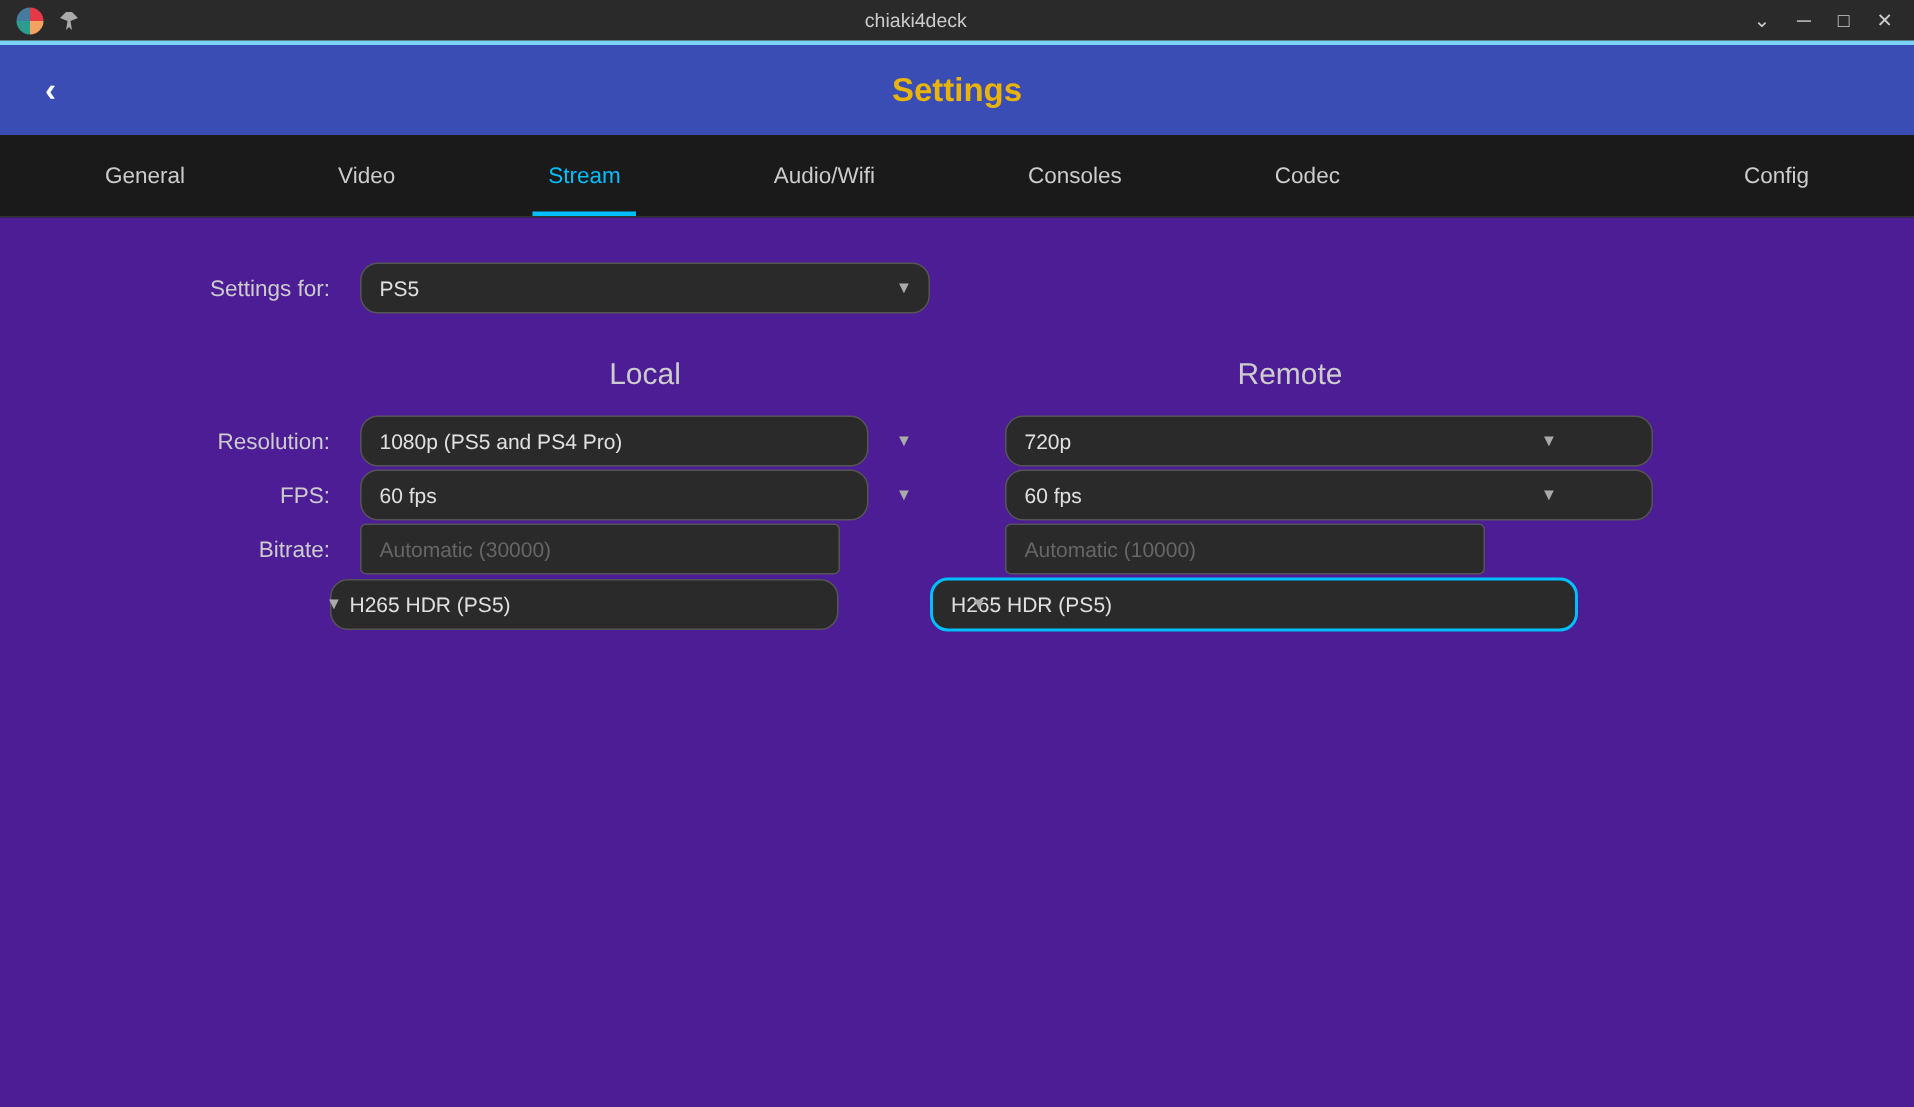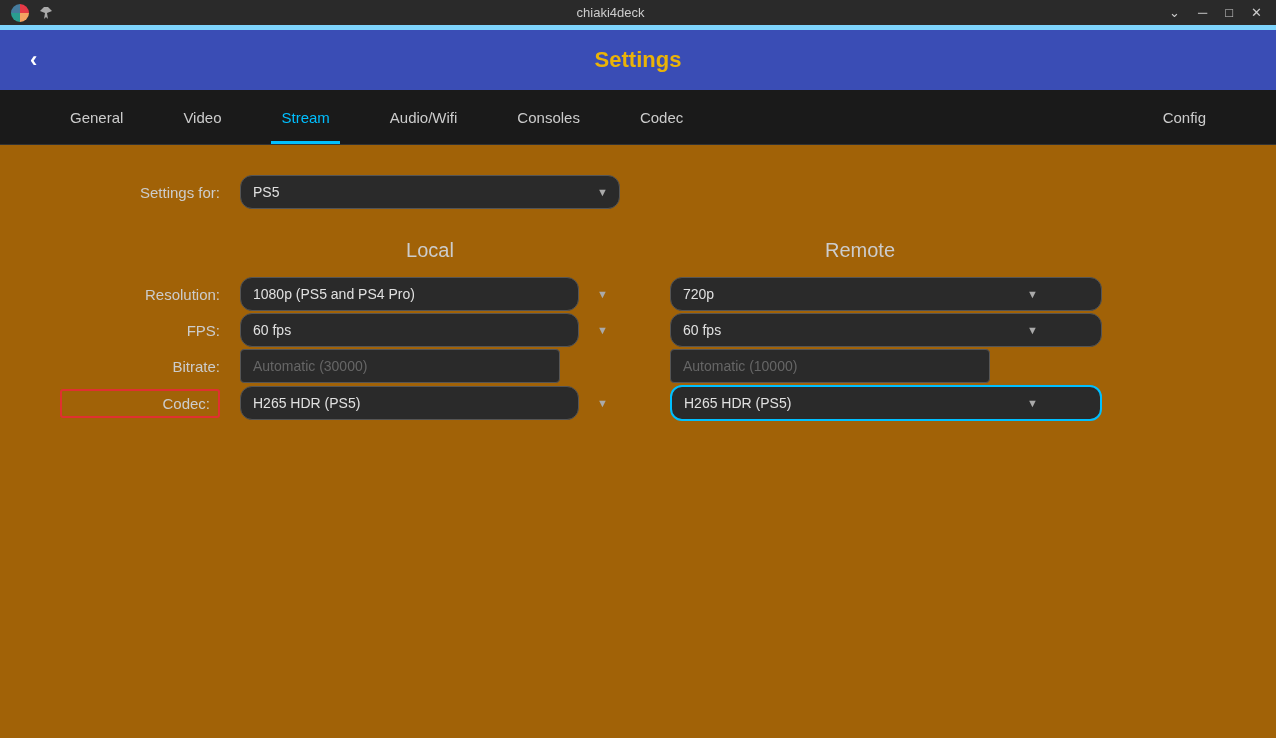--- a/index.html
+++ b/index.html
@@ -15,21 +15,21 @@
     }
 
     
     .title-bar {
       background: #2a2a2a;
       height: 30px;
       display: flex;
       align-items: center;
       justify-content: space-between;
       padding: 0 10px;
-      border-bottom: 5px solid #7dd3fc;
+      border-bottom: 3px solid #7dd3fc;
     }
 
     .title-bar-icons {
       display: flex;
       align-items: center;
       gap: 6px;
     }
 
     .title-bar-icon {
       width: 20px;
@@ -84,20 +84,21 @@
     }
 
     
     .nav-tabs {
       background: #1a1a1a;
       display: flex;
       align-items: center;
       padding: 0 40px;
       border-bottom: 1px solid #333;
       height: 55px;
+      gap: 42px;
     }
 
     .nav-tab {
       color: #ccc;
       padding: 0 30px;
       height: 100%;
       display: flex;
       align-items: center;
       cursor: pointer;
       font-size: 15px;
@@ -114,21 +115,21 @@
       bottom: 0;
       left: 20px;
       right: 20px;
       height: 3px;
       background: #00bfff;
     }
 
     
     .content {
       padding: 30px 60px;
-      background: #a16207;
+      background: #4c1d95;
       height: calc(738px - 30px - 60px - 55px);
     }
 
     .settings-for-row {
       display: flex;
       align-items: center;
       margin-bottom: 30px;
     }
 
     .label {
@@ -349,21 +350,20 @@
 
   <div class="grid-row">
     <span class="label">Bitrate:</span>
     <div></div>
     <input type="text" placeholder="Automatic (30000)" style="">
     <div></div>
     <input type="text" placeholder="Automatic (10000)" style="">
   </div>
 
   <div class="grid-row">
-    <span class="label highlight">Codec:</span>
     <div></div>
     <div class="select-wrapper">
       <select class="local-select">
         <option>H265 HDR (PS5)</option>
         <option>H265 (PS5)</option>
         <option>H264</option>
       </select>
     </div>
     <div></div>
     <div class="select-wrapper">

